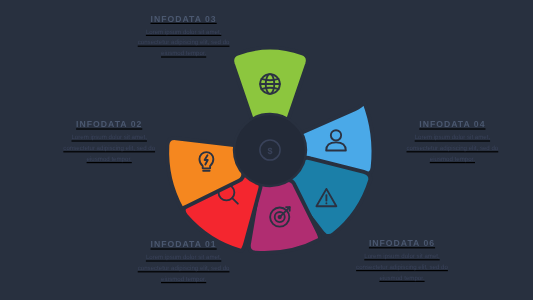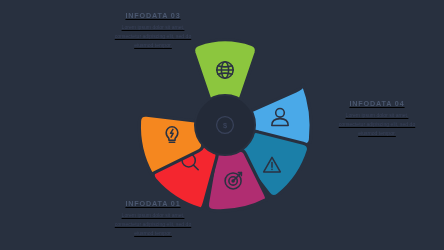--- a/index.html
+++ b/index.html
@@ -202,25 +202,33 @@
 
     </svg>
   </div>
 
   <div class="callout align-center" id="callout-03">
     <p class="title">INFODATA 03</p>
     <p class="body">Lorem ipsum dolor sit amet, consectetur adipiscing elit, sed do eiusmod tempor.</p>
   </div>
 
 
+  <div class="callout align-center" id="callout-02">
+    <p class="title">INFODATA 02</p>
+    <p class="body">Lorem ipsum dolor sit amet, consectetur adipiscing elit, sed do eiusmod tempor.</p>
+  </div>
 
   <div class="callout align-center" id="callout-05">
     <p class="title">INFODATA 04</p>
     <p class="body">Lorem ipsum dolor sit amet, consectetur adipiscing elit, sed do eiusmod tempor.</p>
   </div>
 
   <div class="callout align-center" id="callout-01">
     <p class="title">INFODATA 01</p>
     <p class="body">Lorem ipsum dolor sit amet, consectetur adipiscing elit, sed do eiusmod tempor.</p>
   </div>
 
+  <div class="callout align-center" id="callout-06">
+    <p class="title">INFODATA 06</p>
+    <p class="body">Lorem ipsum dolor sit amet, consectetur adipiscing elit, sed do eiusmod tempor.</p>
+  </div>
 
 </div>
 
 </body></html>

